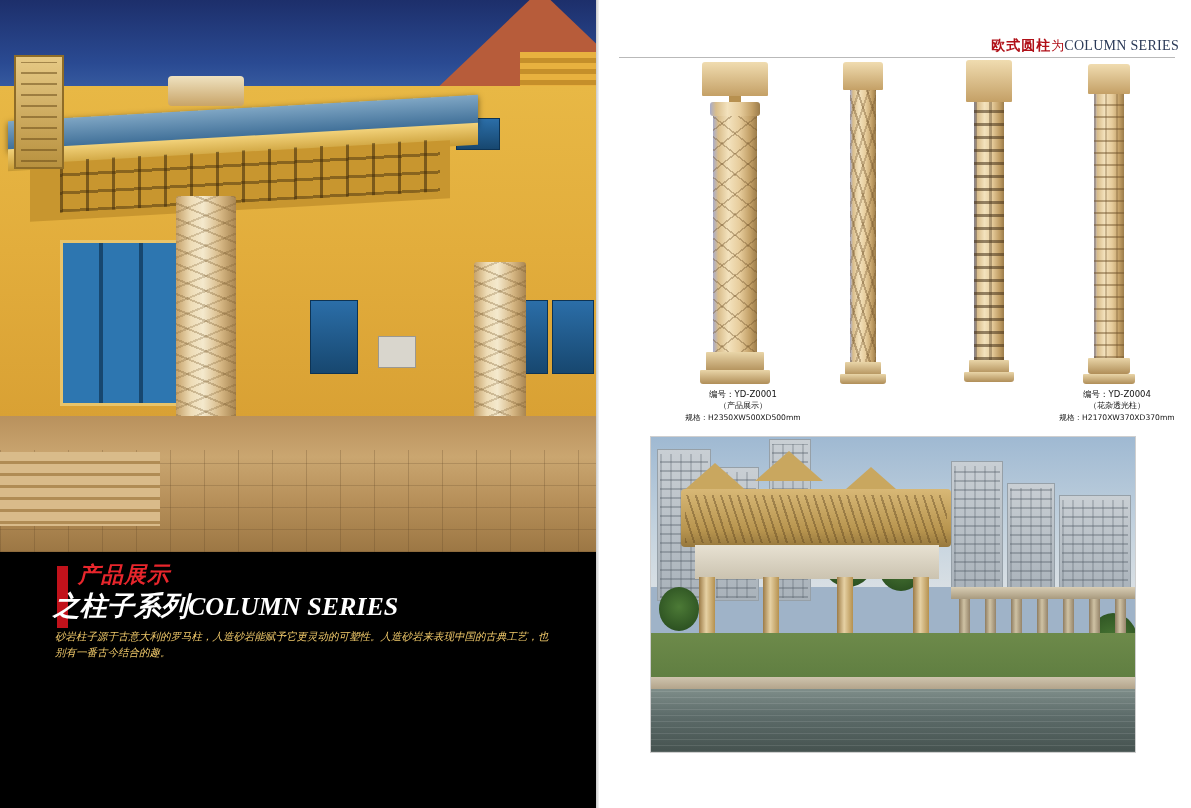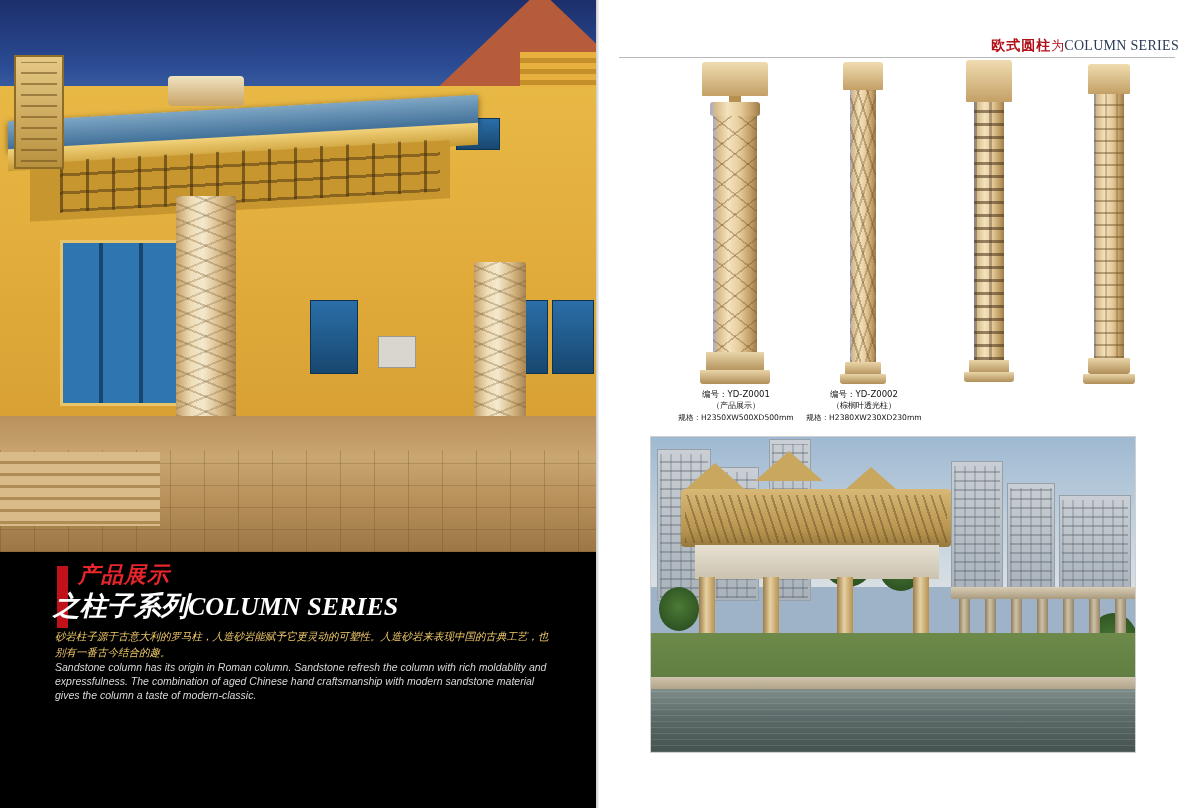--- a/index.html
+++ b/index.html
@@ -255,21 +255,21 @@
       repeating-linear-gradient(90deg, rgba(70,50,25,.35) 0 3px, transparent 3px 15px);
   }
   .carve-floral {
     position: absolute; left: 0; top: 0; right: 0; bottom: 0;
     background:
       repeating-linear-gradient(90deg, rgba(110,80,40,.30) 0 2px, transparent 2px 11px),
       repeating-linear-gradient(0deg, rgba(110,80,40,.45) 0 2px, transparent 2px 12px);
   }
   .col-label {
     position: absolute;
-    left: 1px; width: 100%;
+    left: 8px; width: 100%;
     text-align: center;
     font-family: "DejaVu Sans", sans-serif;
     color: #111;
   }
   .col-label .code { font-size: 8.5px; display: block; line-height: 12px; }
   .col-label .name { font-size: 8px; display: block; line-height: 12px; }
   .col-label .spec { font-size: 7.6px; display: block; line-height: 12px; white-space: nowrap;}
 
   
   .photo-bottom {
@@ -409,21 +409,20 @@
       <div class="pm-ground"></div>
       <div class="pm-paving"></div>
       <div class="pm-steps"></div>
     </div>
 
     <div class="left-caption">
       <div class="red-bar"></div>
       <div class="cap-cn1">产品展示</div>
       <div class="cap-cn2"><span>之柱子系列</span><span class="en">COLUMN SERIES</span></div>
       <div class="cap-para-cn">砂岩柱子源于古意大利的罗马柱，人造砂岩能赋予它更灵动的可塑性。人造砂岩来表现中国的古典工艺，也别有一番古今结合的趣。</div>
-      <div class="cap-para-en">Sandstone column has its origin in Roman column. Sandstone refresh the column with rich moldablity and expressfulness. The combination of aged Chinese hand craftsmanship with modern sandstone material gives the column a taste of modern-classic.</div>
     </div>
   </div>
 
   <div class="spine"></div>
 
   <div class="right-page">
 
     <div class="rp-header">
       <div class="rp-title">
         <span class="cn">欧式圆柱</span><span class="mark">为</span><span class="en">COLUMN SERIES</span>
@@ -449,43 +448,43 @@
         </div>
       </div>
 
       <div class="col-fig" style="left:178px;">
         <div class="cap" style="top:10px;width:40px;height:28px;"></div>
         <div class="shaft" style="top:38px;width:26px;height:272px;">
           <div class="carve-leaf"></div>
         </div>
         <div class="base" style="top:310px;width:36px;height:14px;"></div>
         <div class="base" style="top:322px;width:46px;height:10px;"></div>
-        <div class="col-label" style="top:336px;">
-          <span class="code">编号：YD-Z0002</span>
-          <span class="name">（棕榈叶透光柱）</span>
-          <span class="spec">规格：H2380XW230XD230mm</span>
-        </div>
       </div>
 
       <div class="col-fig" style="left:304px;">
         <div class="cap" style="top:8px;width:46px;height:42px;"></div>
         <div class="shaft" style="top:50px;width:30px;height:258px;">
           <div class="carve-open"></div>
         </div>
         <div class="base" style="top:308px;width:40px;height:14px;"></div>
         <div class="base" style="top:320px;width:50px;height:10px;"></div>
       </div>
 
       <div class="col-fig" style="left:424px;">
         <div class="cap" style="top:12px;width:42px;height:30px;"></div>
         <div class="shaft" style="top:42px;width:30px;height:264px;">
           <div class="carve-floral"></div>
         </div>
         <div class="base" style="top:306px;width:42px;height:16px;"></div>
         <div class="base" style="top:322px;width:52px;height:10px;"></div>
+        <div class="col-label" style="top:336px;">
+          <span class="code">编号：YD-Z0004</span>
+          <span class="name">（花杂透光柱）</span>
+          <span class="spec">规格：H2170XW370XD370mm</span>
+        </div>
       </div>
     </div>
 
     <div class="photo-bottom">
       <div class="pb-sky"></div>
 
       <div class="pb-bldg" style="left:6px;top:12px;width:52px;height:150px;"></div>
       <div class="pb-bldg" style="left:62px;top:30px;width:44px;height:132px;"></div>
       <div class="pb-bldg" style="left:118px;top:2px;width:40px;height:160px;"></div>
       <div class="pb-bldg" style="left:300px;top:24px;width:50px;height:130px;"></div>

